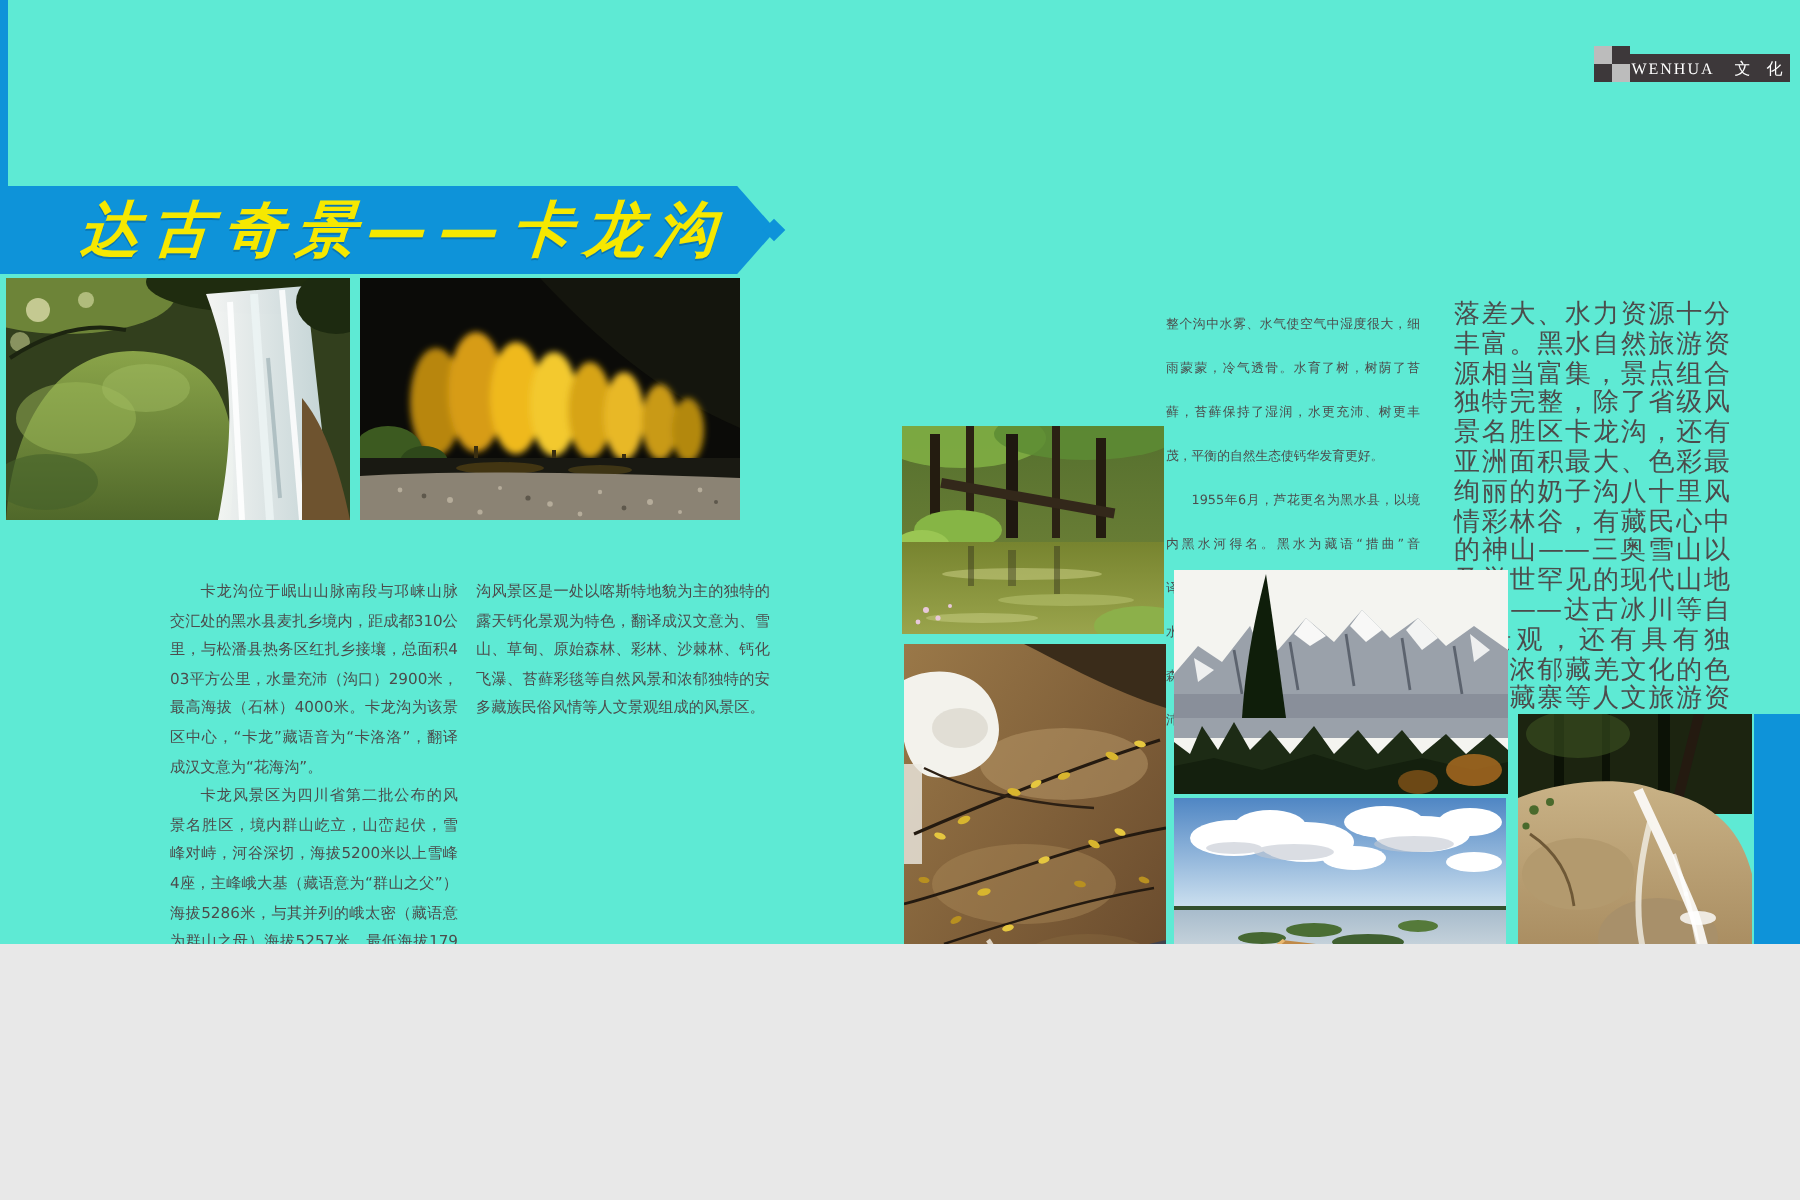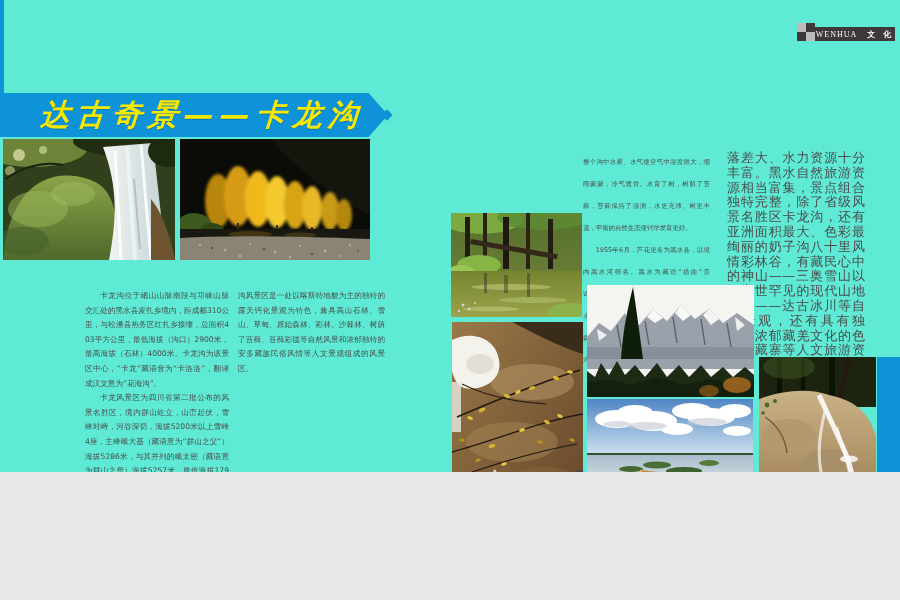--- a/index.html
+++ b/index.html
@@ -7,21 +7,21 @@
           font-family:"DejaVu Sans",sans-serif;}
   .abs{position:absolute;}
 
   
   #left-strip{left:0;top:0;width:4px;height:94px;background:#0e93d9;}
 
   
   #header-bar{left:815px;top:27px;width:80px;height:14px;background:#3d383a;
               color:#fff;font-family:"Liberation Serif",serif;font-size:8px;
               display:flex;align-items:center;justify-content:center;letter-spacing:1px;}
-  #header-bar .zh{margin-left:10px;letter-spacing:3px;font-weight:bold;}
+  #header-bar .zh{margin-left:10px;letter-spacing:3px;}
   .chk{width:9px;height:9px;}
 
   
   #banner{left:0;top:93px;width:388px;height:44px;background:#0e93d9;
           clip-path:polygon(0 0,95% 0,100% 50%,95% 100%,0 100%);
           display:flex;align-items:center;}
   #banner-title{color:#f6e800;font-size:30px;font-weight:bold;font-style:italic;
                 letter-spacing:6px;padding-left:40px;transform:skewX(-4deg);
                 text-shadow:0 1px 0 #0b76b0;white-space:nowrap;}
   #banner-tip{left:383px;top:111px;width:8px;height:8px;background:#0e93d9;transform:rotate(45deg);}
@@ -143,25 +143,25 @@
       <g fill="#5e584c">
           <circle cx="32" cy="109" r="1.2"></circle>
           <circle cx="84" cy="110" r="1.3"></circle>
           <circle cx="132" cy="115" r="1.2"></circle>
           <circle cx="178" cy="112" r="1"></circle>
         </g>
     </svg>
   </div>
 
   <div class="abs col colL" style="left:85px;top:289px;width:144px;">
-    <p class="ind">卡龙沟位于岷山山脉南段与邛崃山脉交汇处的黑水县麦扎乡境内，距成都310公里，与松潘县热务区红扎乡接壤，总面积403平方公里，最低海拔（沟口）2900米，最高海拔（石林）4000米。卡龙沟为该景区中心，“卡龙”藏语音为“卡洛洛”，翻译成汉文意为“花海沟”。</p>
+    <p class="ind">卡龙沟位于岷山山脉南段与邛崃山脉交汇处的黑水县麦扎乡境内，距成都310公里，与松潘县热务区红扎乡接壤，总面积403平方公里，水量充沛（沟口）2900米，最高海拔（石林）4000米。卡龙沟为该景区中心，“卡龙”藏语音为“卡洛洛”，翻译成汉文意为“花海沟”。</p>
     <p class="ind">卡龙风景区为四川省第二批公布的风景名胜区，境内群山屹立，山峦起伏，雪峰对峙，河谷深切，海拔5200米以上雪峰4座，主峰峨大基（藏语意为“群山之父”）海拔5286米，与其并列的峨太密（藏语意为群山之母）海拔5257米，最低海拔1790米，境内岷江上游三条支流黑水河、毛儿盖河、小黑水河和48条溪流形成网系。县境属季风高原型气候区，日照充足。该景区包括卡龙沟、普季劳沟（藏语青季意海、劳意沟、即海沟）、卡龙石林、高山湖泊、红军桥、40里彩林画廊、才盖藏寨等自然、人文景观，总面积403平方公里。卡龙</p>
   </div>
   <div class="abs col colL" style="left:238px;top:289px;width:147px;">
-    <p>沟风景区是一处以喀斯特地貌为主的独特的露天钙化景观为特色，兼具高山石林、雪山、草甸、原始森林、彩林、沙棘林、树荫了苔藓、苔藓彩毯等自然风景和浓郁独特的安多藏族民俗风情等人文景观组成的风景区。</p>
+    <p>沟风景区是一处以喀斯特地貌为主的独特的露天钙化景观为特色，翻译成汉文意为、雪山、草甸、原始森林、彩林、沙棘林、钙化飞瀑、苔藓彩毯等自然风景和浓郁独特的安多藏族民俗风情等人文景观组成的风景区。</p>
   </div>
 
   <div class="abs col colB" style="left:583px;top:151px;width:127px;">
     <p>整个沟中水雾、水气使空气中湿度很大，细雨蒙蒙，冷气透骨。水育了树，树荫了苔藓，苔藓保持了湿润，水更充沛、树更丰茂，平衡的自然生态使钙华发育更好。</p>
     <p class="ind">1955年6月，芦花更名为黑水县，以境内黑水河得名。黑水为藏语“措曲”音译，“措”生铁之意，“曲”水之意，引伸为黑水。因河流贯穿全境，河水呈黑色故称。除森林和天然草场外，境内河流纵横，水量充沛，</p>
   </div>
   <div class="abs col colC" style="left:727px;top:151px;width:138px;">
     <p>落差大、水力资源十分丰富。黑水自然旅游资源相当富集，景点组合独特完整，除了省级风景名胜区卡龙沟，还有亚洲面积最大、色彩最绚丽的奶子沟八十里风情彩林谷，有藏民心中的神山——三奥雪山以及举世罕见的现代山地冰川——达古冰川等自然景观，还有具有独特、浓郁藏羌文化的色尔古藏寨等人文旅游资源。</p>
     <p class="sig">（黎明）</p>
   </div>

